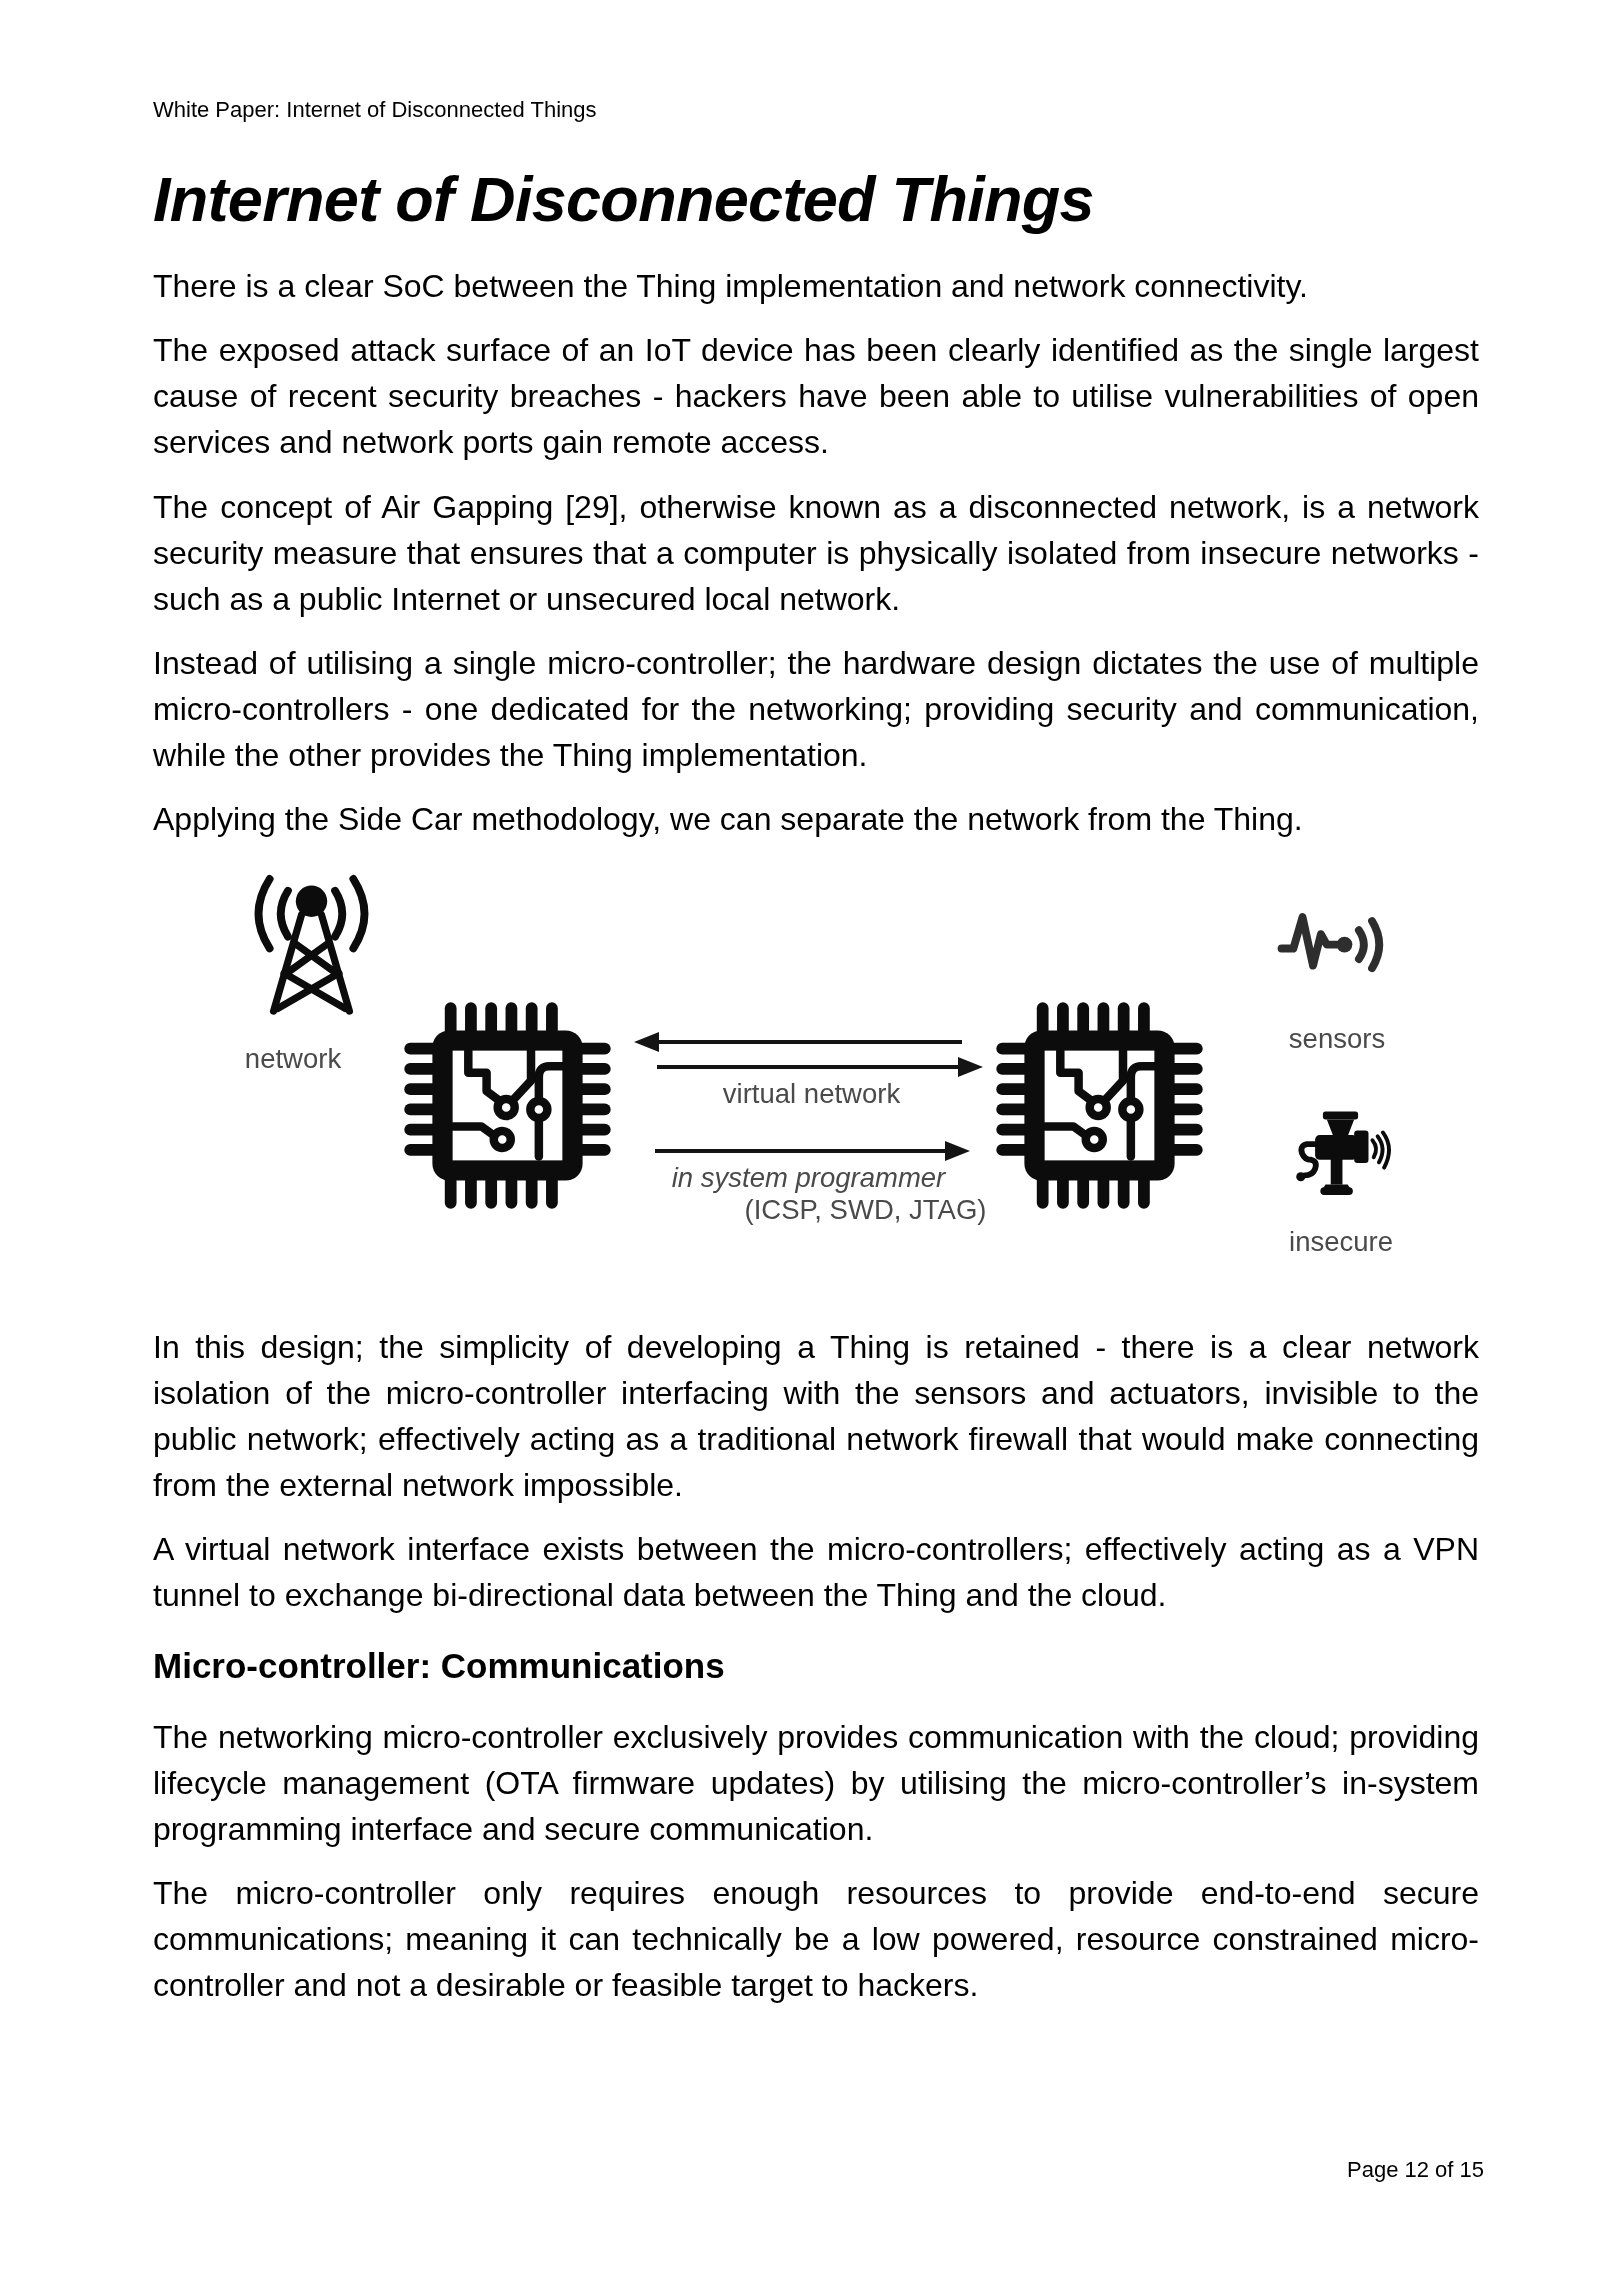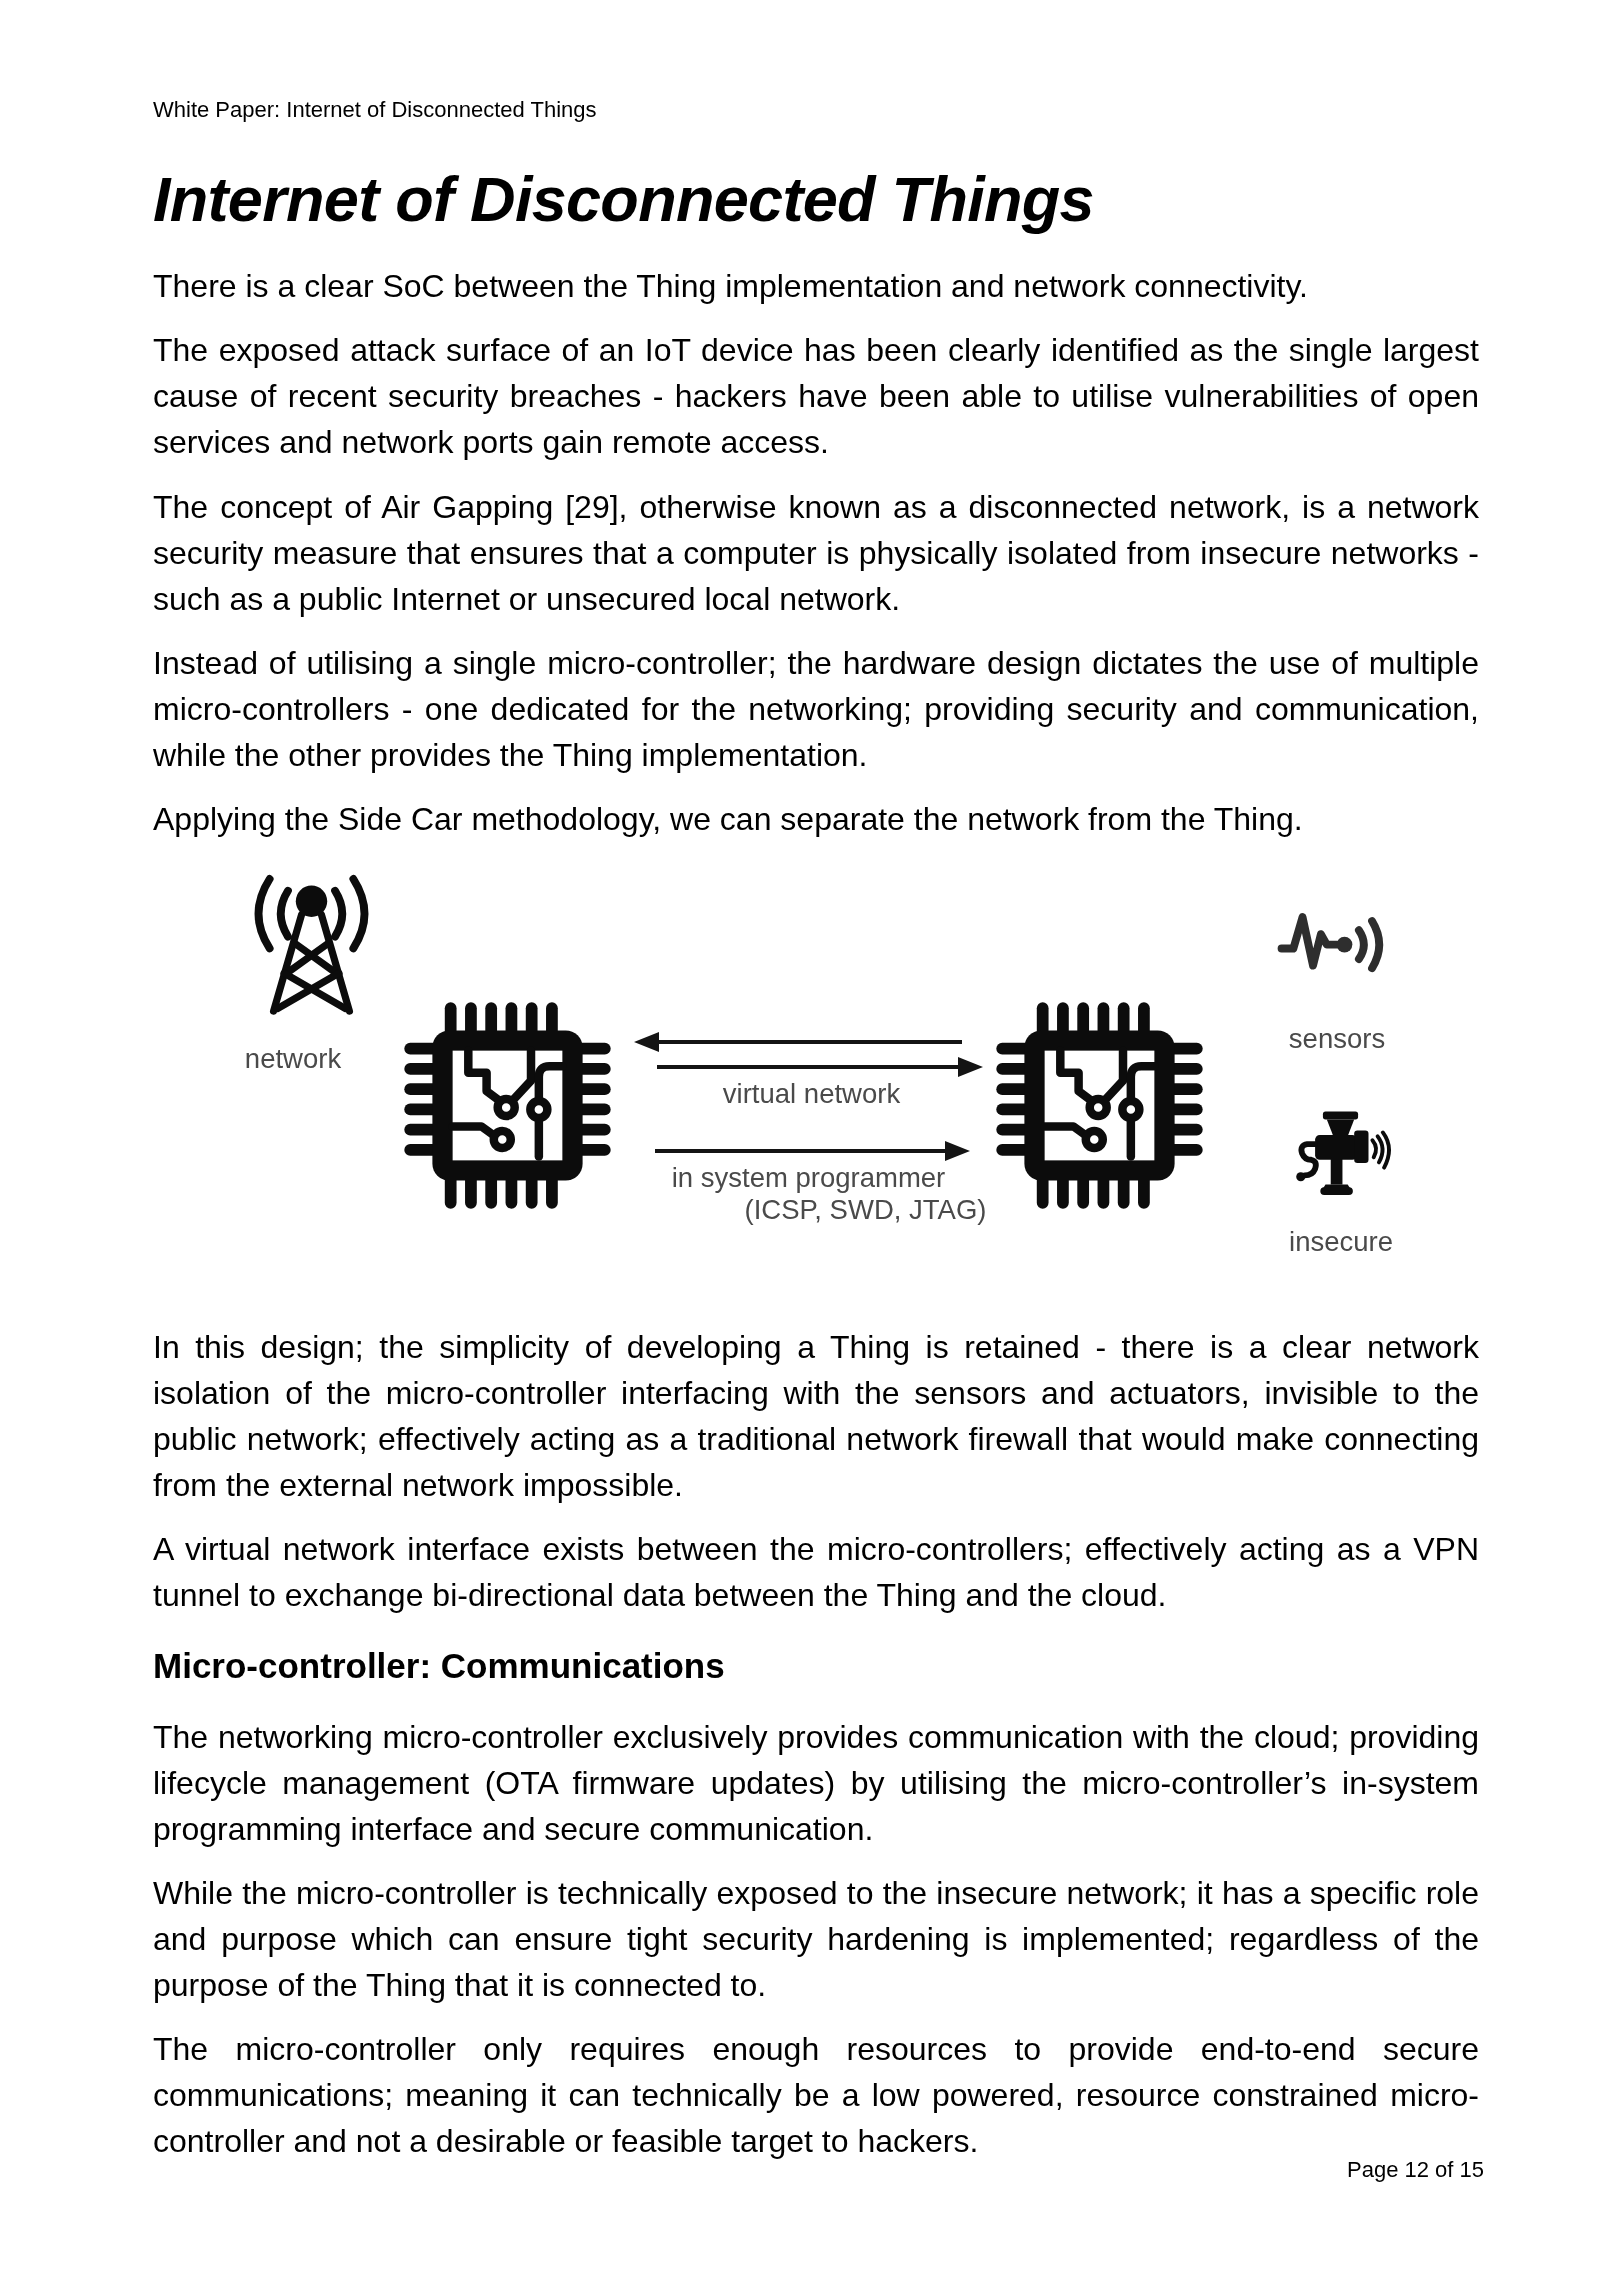--- a/index.html
+++ b/index.html
@@ -115,21 +115,21 @@
             <circle cx="152" cy="212" r="13"></circle>
           </g>
         </svg>
       </span>
 
       <div class="arrow point-left" style="left:505px;top:178px;width:304px;"></div>
       <div class="arrow point-right" style="left:504px;top:203px;width:302px;"></div>
       <div class="dlabel" style="left:495px;top:217px;width:327px;">virtual network</div>
 
       <div class="arrow point-right" style="left:502px;top:287px;width:291px;"></div>
-      <div class="dlabel" style="left:492px;top:301px;width:327px;">in system programmer</div>
+      <div class="dlabel" style="left:492px;top:301px;width:327px;font-style:italic;">in system programmer</div>
       <div class="dlabel" style="left:549px;top:333px;width:327px;">(ICSP, SWD, JTAG)</div>
 
       <span class="icon-abs" style="left:842px;top:139px;">
         <svg width="209" height="209" viewBox="0 0 320 320" fill="none">
           <g fill="#0c0c0c">
             <g>
               <rect x="64" y="2" width="18" height="58" rx="9"></rect>
                 <rect x="95" y="2" width="18" height="58" rx="9"></rect>
               <rect x="126" y="2" width="18" height="58" rx="9"></rect>
                 <rect x="157" y="2" width="18" height="58" rx="9"></rect>
@@ -210,20 +210,19 @@
       </span>
       <div class="dlabel" style="left:1103px;top:365px;width:170px;">insecure</div>
     </div>
 
     <p class="para" style="margin-top:51px;">In this design; the simplicity of developing a Thing is retained - there is a clear network isolation of the micro-controller interfacing with the sensors and actuators, invisible to the public network; effectively acting as a traditional network firewall that would make connecting from the external network impossible.</p>
     <p class="para">A virtual network interface exists between the micro-controllers; effectively acting as a VPN tunnel to exchange bi-directional data between the Thing and the cloud.</p>
 
     <h2 class="section-heading">Micro-controller: Communications</h2>
 
     <p class="para" style="margin-top:29px;">The networking micro-controller exclusively provides communication with the cloud; providing lifecycle management (OTA firmware updates) by utilising the micro-controller’s in-system programming interface and secure communication.</p>
-    <p class="para">While the micro-controller is technically exposed to the insecure network; it has a specific role and purpose which can ensure tight security hardening is implemented; regardless of the purpose of the Thing that it is connected to.</p>
     <p class="para">The micro-controller only requires enough resources to provide end-to-end secure communications; meaning it can technically be a low powered, resource constrained micro-controller and not a desirable or feasible target to hackers.</p>
 
   </div>
 
   <div class="footer">Page 12 of 15</div>
 </div>
 
 
 </body></html>

